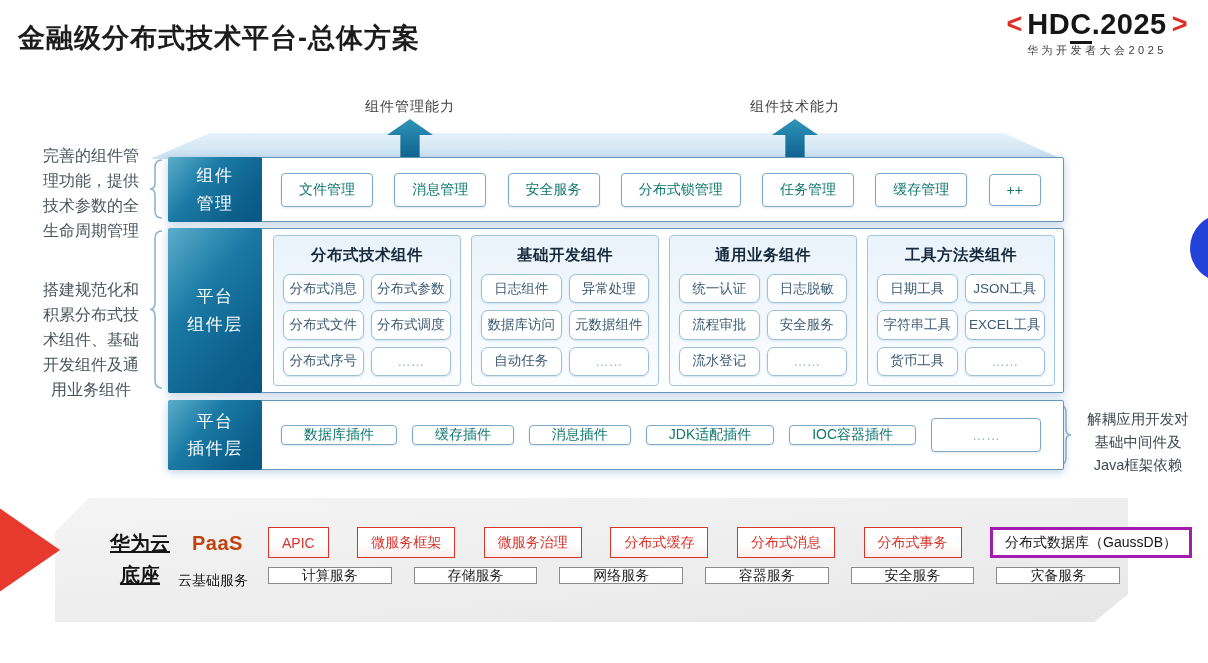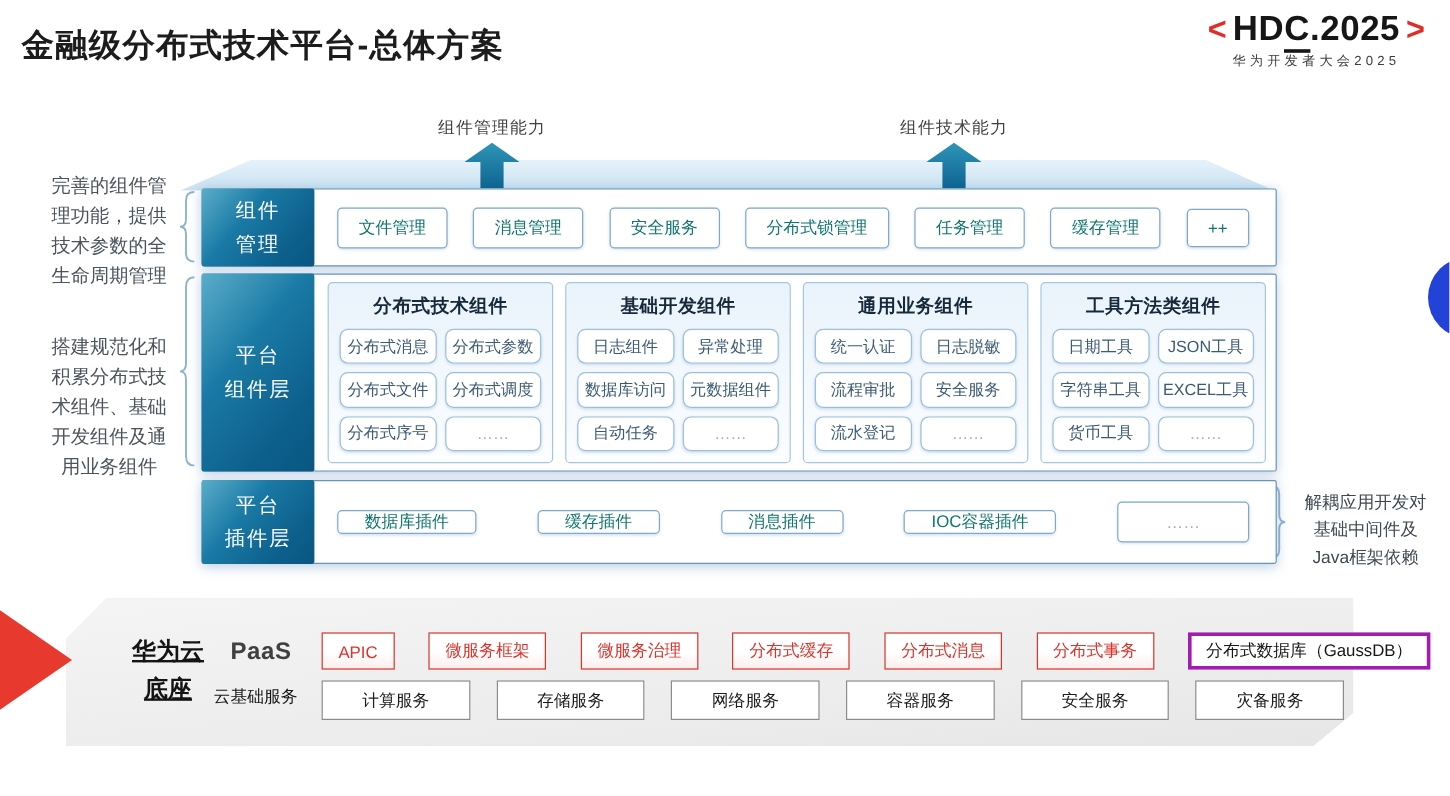--- a/index.html
+++ b/index.html
@@ -70,31 +70,31 @@
   
   .cloud{position:absolute;left:55px;top:498px;width:1073px;height:124px;z-index:1;
     background:linear-gradient(175deg,#f5f4f5 0%,#eeedee 60%,#e7e6e7 100%);
     clip-path:polygon(34px 0,100% 0,100% calc(100% - 28px),calc(100% - 34px) 100%,0 100%,0 34px);}
   .red-wedge{position:absolute;left:-18px;top:496px;width:78px;height:108px;z-index:2;
     clip-path:polygon(0 0,100% 50%,0 100%);background:#e8392e;}
   .cloud-title{position:absolute;left:94px;top:527px;width:92px;z-index:3;text-align:center;
     font-size:20px;font-weight:700;color:#141414;line-height:32px;text-decoration:underline;}
   .cloud-title span{display:block;}
   .paas-label{position:absolute;left:192px;top:532px;z-index:3;font-size:20px;font-weight:800;
-    color:#404040;letter-spacing:.5px;}
+    color:#c2410c;letter-spacing:.5px;}
   .iaas-label{position:absolute;left:178px;top:572px;z-index:3;font-size:14px;font-weight:400;
     color:#141414;}
   .paas-chips{position:absolute;left:268px;top:527px;width:924px;height:31px;z-index:3;
     display:flex;justify-content:space-between;align-items:stretch;}
   .chip-paas{border:1.5px solid #da352b;color:#d8342b;padding:0 13px;font-size:14px;
     display:flex;align-items:center;white-space:nowrap;
     background:linear-gradient(180deg,#ffffff 55%,#fbeeed 100%);}
   .chip-db{border:3px solid #a21caf;color:#161616;background:#fff;padding:0 12px;
     font-size:14px;display:flex;align-items:center;white-space:nowrap;}
-  .iaas-chips{position:absolute;left:268px;top:567px;width:852px;height:33px;z-index:3;
+  .iaas-chips{position:absolute;left:268px;top:567px;width:852px;height:17px;z-index:3;
     display:flex;gap:22px;border-radius:15px;}
   .chip-iaas{flex:1;border:1px solid #8b8b8b;background:#fff;color:#1c1c1c;font-size:14px;
     display:flex;align-items:center;justify-content:center;white-space:nowrap;}
 
   .blue-dot{position:absolute;left:1190px;top:214px;width:68px;height:68px;border-radius:50%;
     background:#2342d8;z-index:4;}
 </style>
 </head>
 <body>
 
@@ -223,20 +223,21 @@
 
   <div class="layer-row" style="top:400px;height:68px;">
     <div class="layer-label">
         <span>平台</span>
         <span>插件层</span>
       </div>
     <div class="row-chips plug-chips">
         <div class="chip-a">数据库插件</div>
         <div class="chip-a">缓存插件</div>
         <div class="chip-a">消息插件</div>
+        <div class="chip-a">JDK适配插件</div>
         <div class="chip-a">IOC容器插件</div>
         <div class="chip-a">……</div>
       </div>
   </div>
 
   <div class="red-wedge"></div>
   <div class="cloud"></div>
   <div class="cloud-title">
       <span>华为云</span>
       <span>底座</span>

